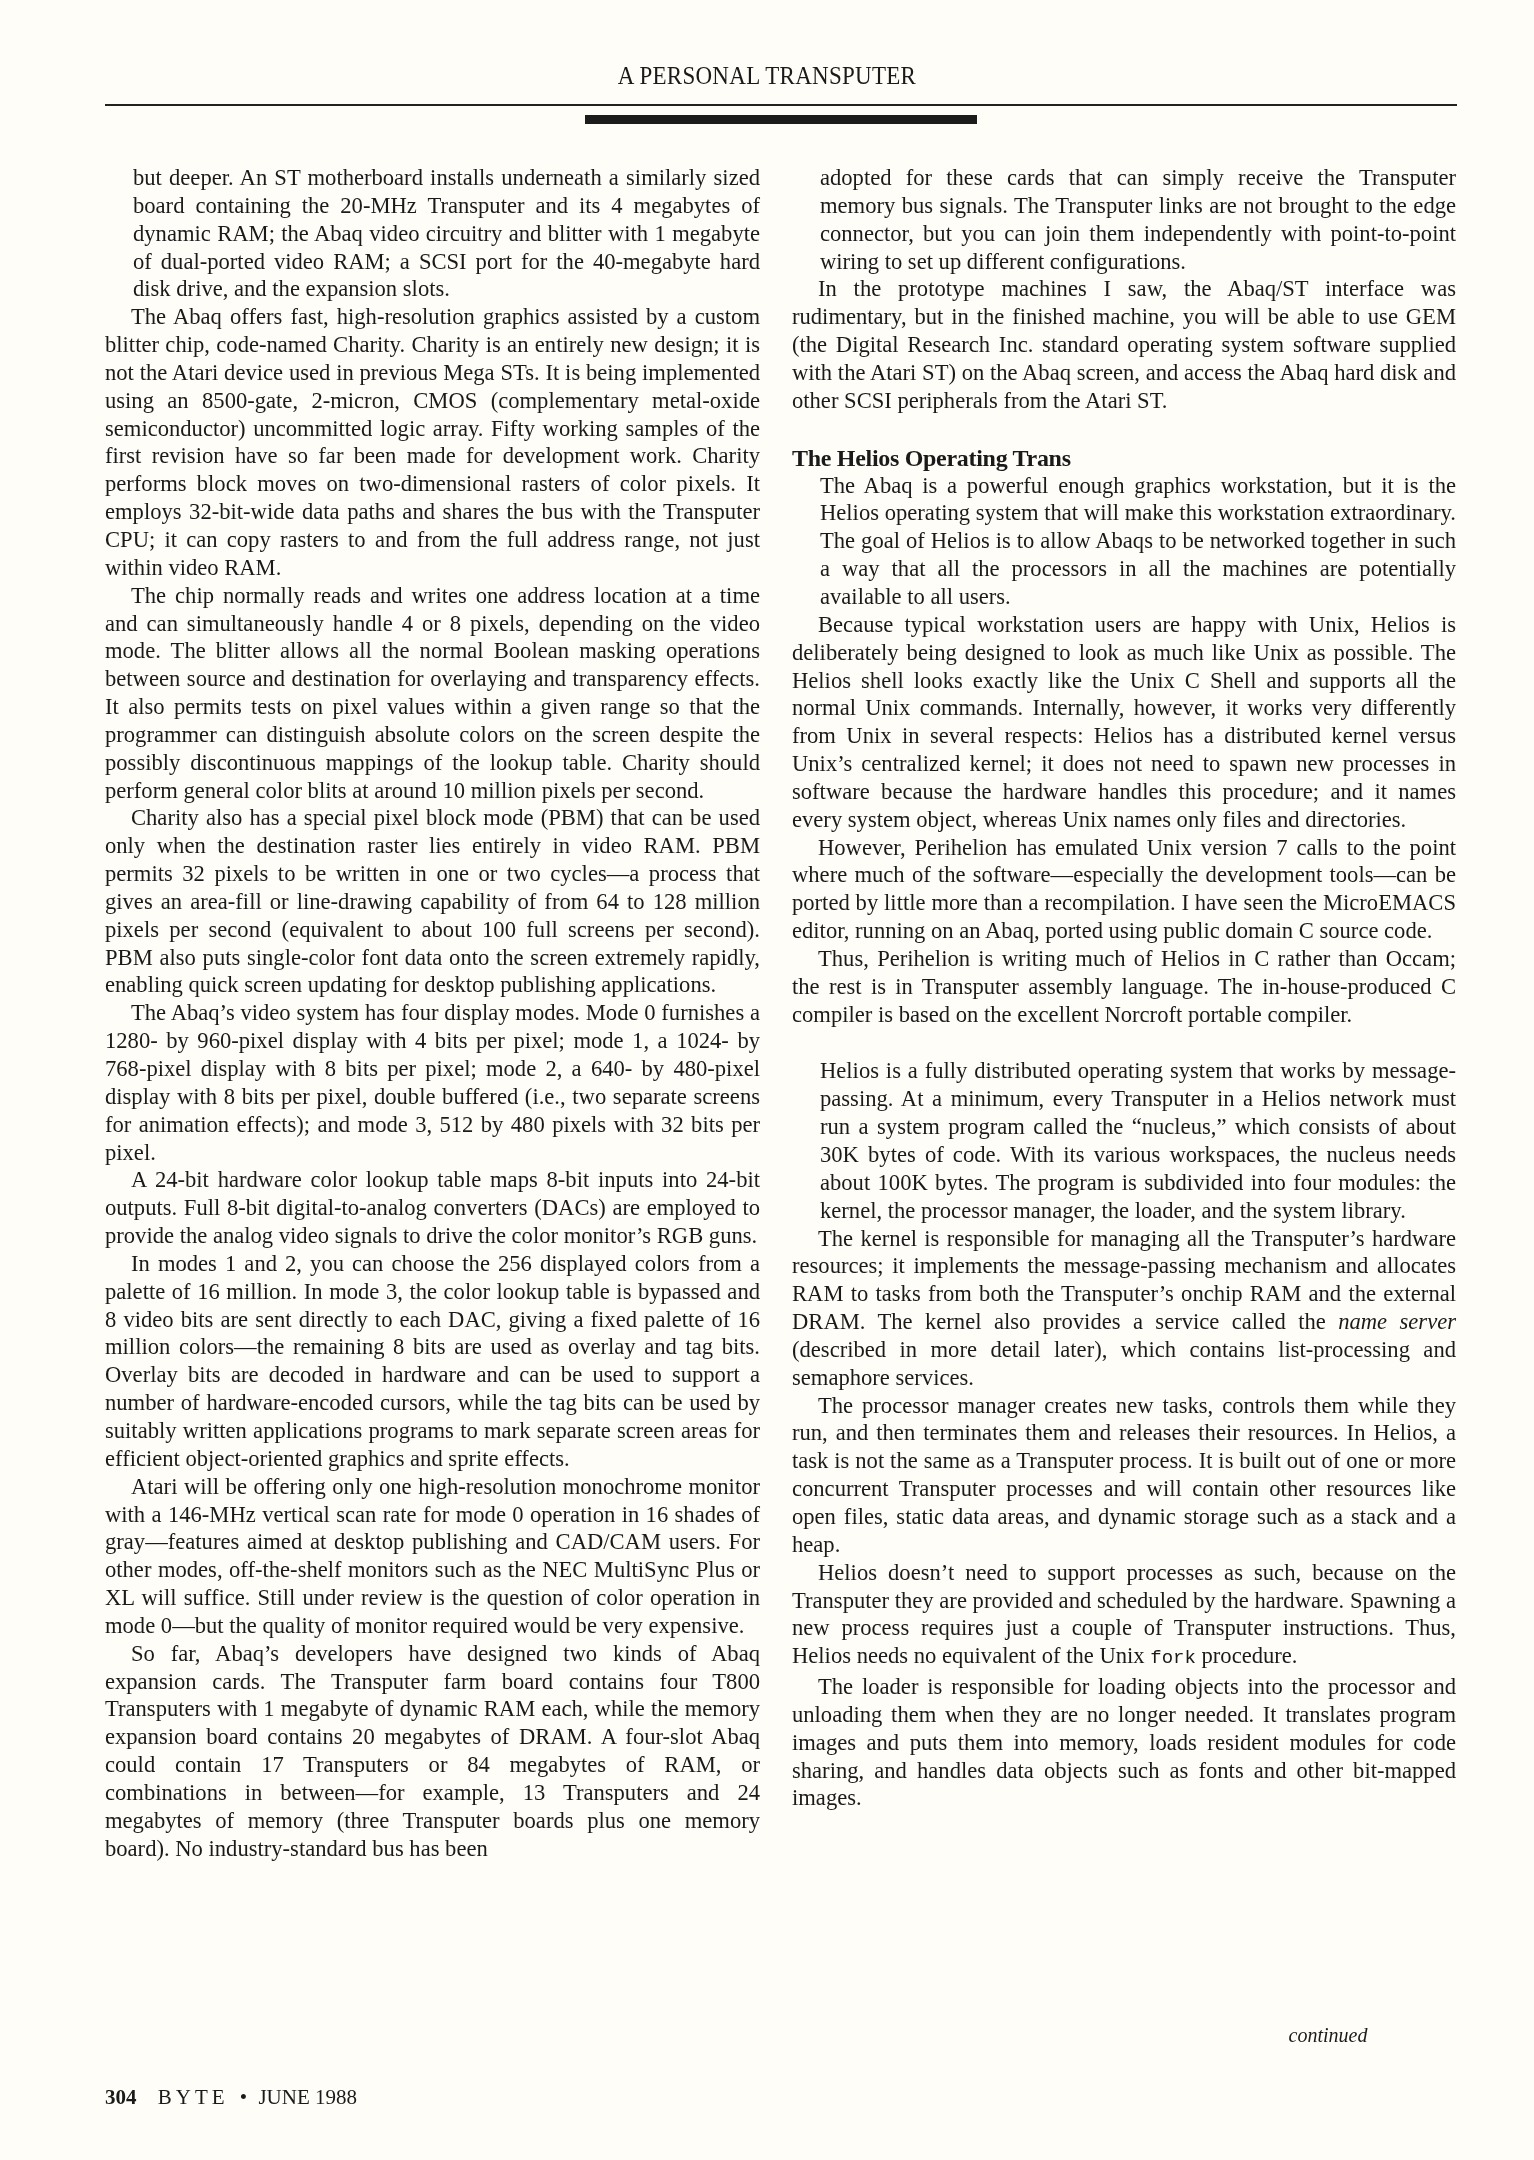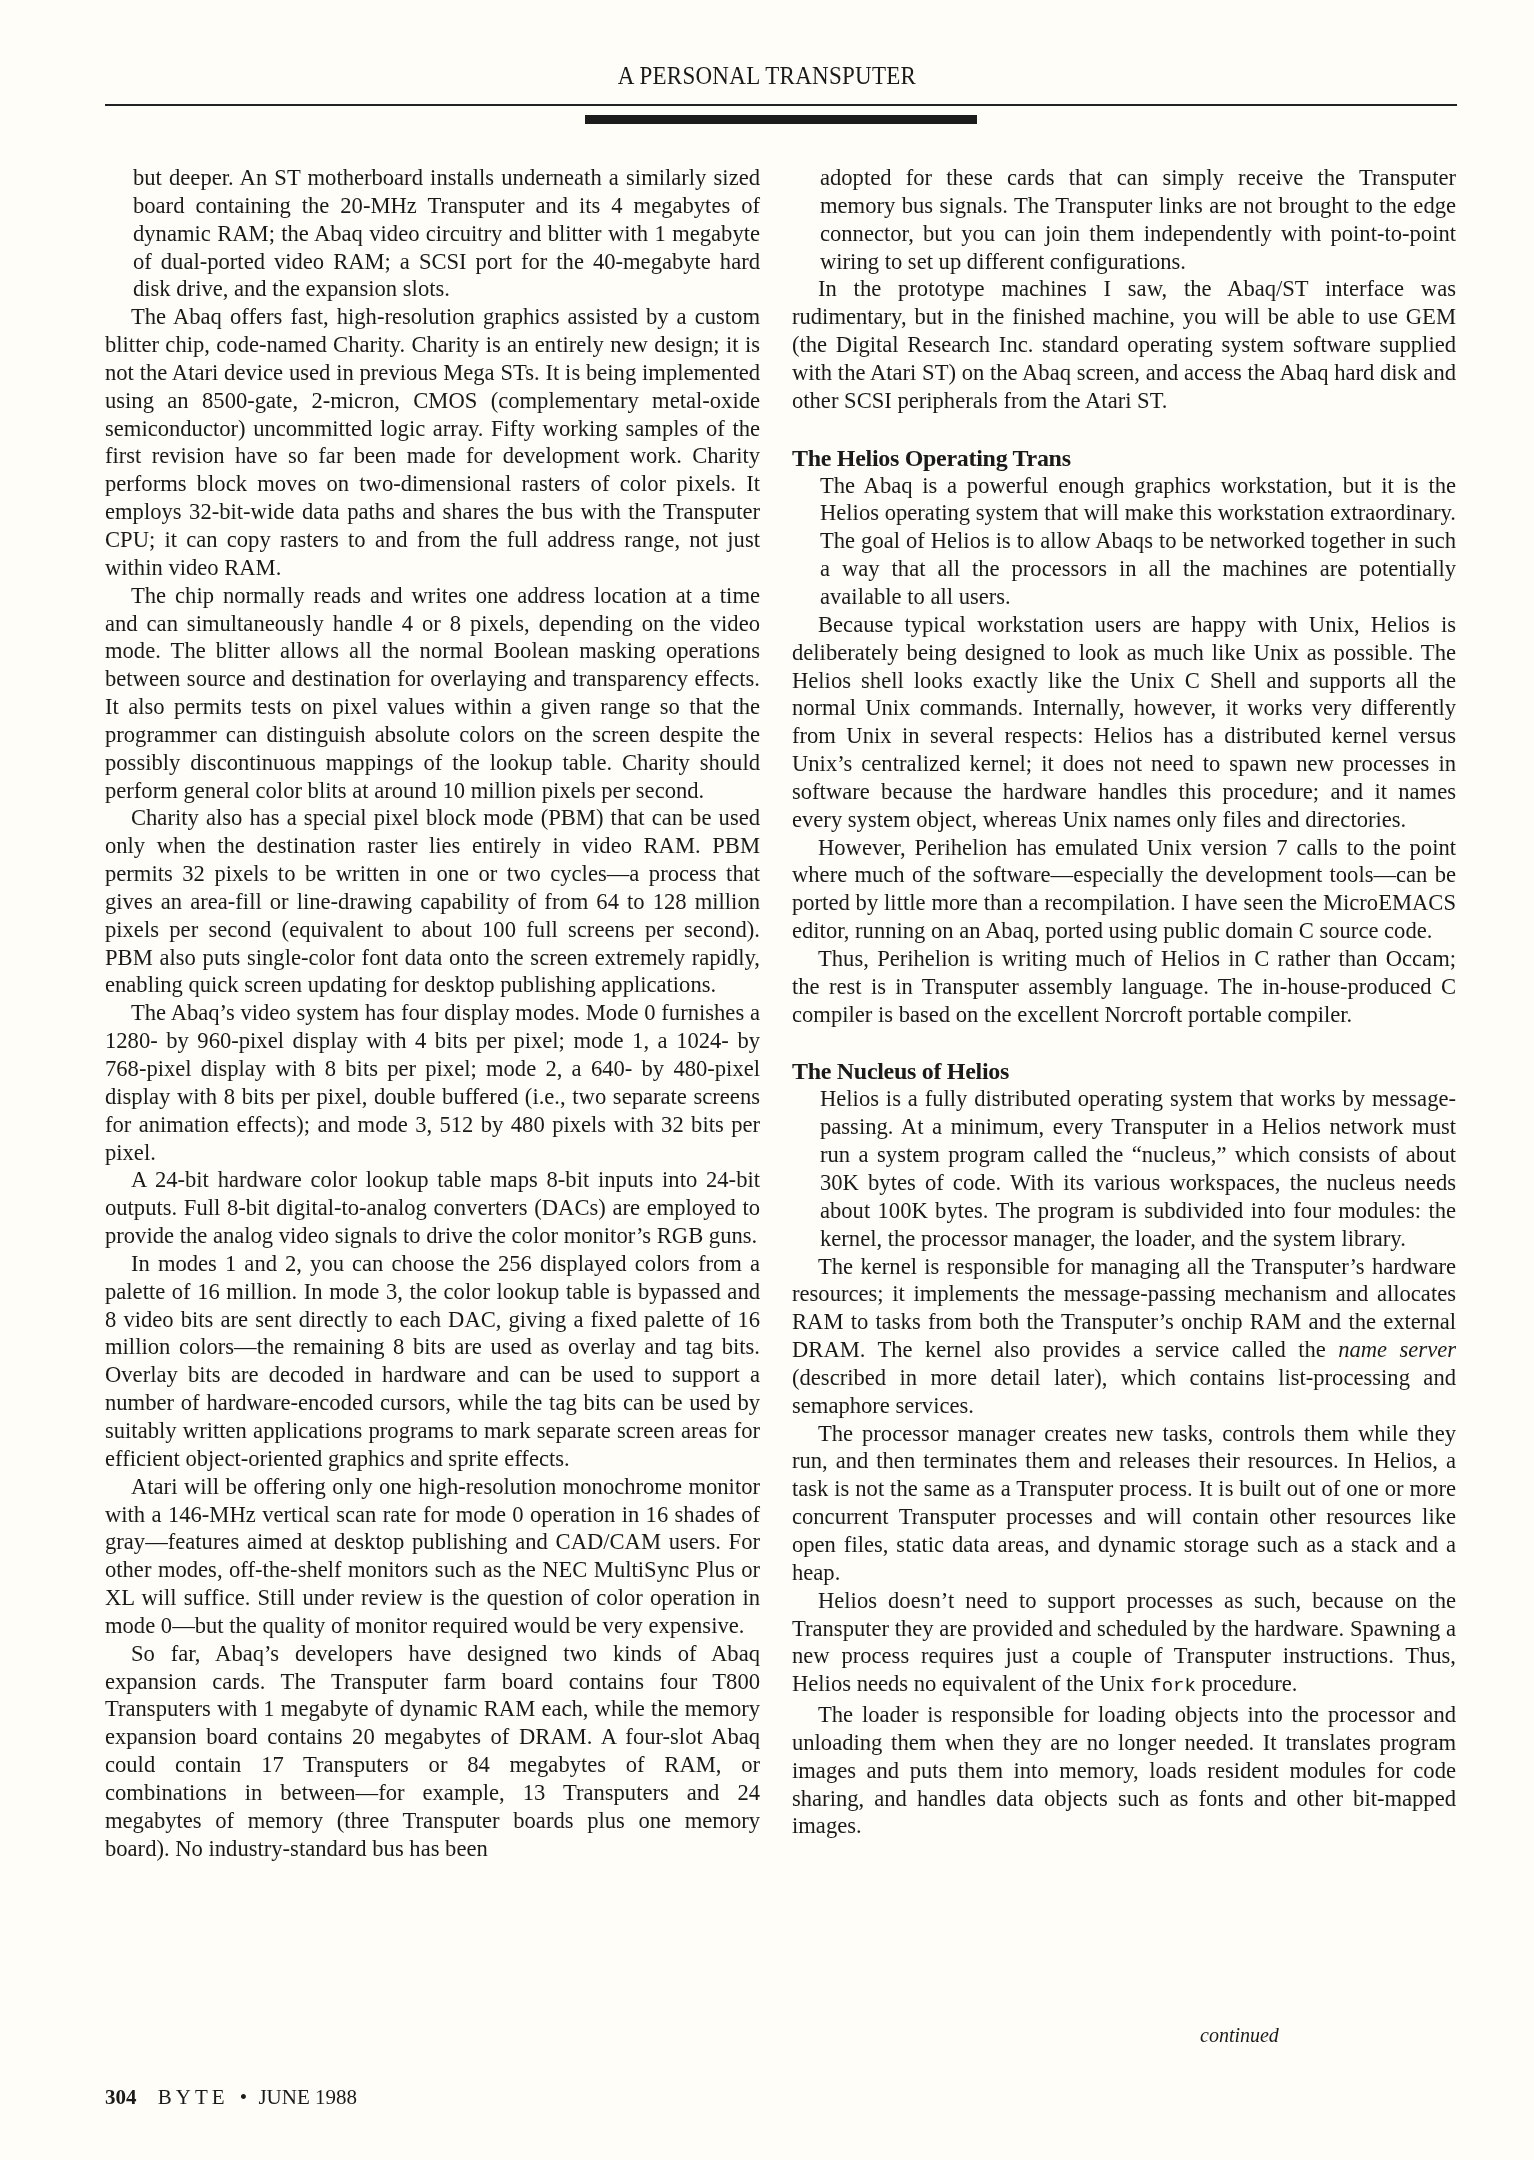--- a/index.html
+++ b/index.html
@@ -33,21 +33,21 @@
   .col p.noindent { text-indent: 0; margin-left: 28px; }
   .col h2 {
     margin: 0; font-size: 24px; line-height: 28px; font-weight: bold;
     letter-spacing: -0.3px;
   }
   .col .gap { height: 29px; }
   .col em { font-style: italic; }
   .col code { font-family: "Liberation Mono", "DejaVu Sans Mono", monospace; font-size: 19px; }
   .continued {
     position: absolute; left: 1200px; width: 256px; top: 2024px;
-    text-align: left; font-style: italic; font-size: 20px;
+    text-align: center; font-style: italic; font-size: 20px;
   }
   .folio {
     position: absolute; left: 105px; top: 2073px; font-size: 21px; margin-top: 12px;
   }
   .folio .page-num { font-weight: bold; margin-right: 16px; }
   .folio .mag { letter-spacing: 4px; }
   .folio .dot { margin: 0 6px; }
 </style>
 </head>
 <body>
@@ -70,21 +70,20 @@
 <div class="col col-right">
     <p class="noindent">adopted for these cards that can simply receive the Transputer memory bus signals. The Transputer links are not brought to the edge connector, but you can join them independently with point-to-point wiring to set up different configurations.</p>
     <p>In the prototype machines I saw, the Abaq/ST interface was rudimentary, but in the finished machine, you will be able to use GEM (the Digital Research Inc. standard operating system software supplied with the Atari ST) on the Abaq screen, and access the Abaq hard disk and other SCSI peripherals from the Atari ST.</p>
     <div class="gap"></div>
     <h2>The Helios Operating Trans</h2>
     <p class="noindent">The Abaq is a powerful enough graphics workstation, but it is the Helios operating system that will make this workstation ex­traordinary. The goal of Helios is to allow Abaqs to be networked together in such a way that all the processors in all the machines are potentially available to all users.</p>
     <p>Because typical workstation users are happy with Unix, Helios is deliberately being designed to look as much like Unix as possible. The Helios shell looks exactly like the Unix C Shell and supports all the normal Unix commands. Internally, how­ever, it works very differently from Unix in several respects: Helios has a distributed kernel versus Unix’s centralized kernel; it does not need to spawn new processes in software because the hardware handles this procedure; and it names every system ob­ject, whereas Unix names only files and directories.</p>
     <p>However, Perihelion has emulated Unix version 7 calls to the point where much of the software—especially the development tools—can be ported by little more than a recompilation. I have seen the MicroEMACS editor, running on an Abaq, ported using public domain C source code.</p>
     <p>Thus, Perihelion is writing much of Helios in C rather than Occam; the rest is in Transputer assembly language. The in-house-produced C compiler is based on the excellent Nor­croft portable compiler.</p>
     <div class="gap"></div>
-    <h2>The Nucleus of Helios</h2>
     <p class="noindent">Helios is a fully distributed operating system that works by mes­sage-passing. At a minimum, every Transputer in a Helios net­work must run a system program called the “nucleus,” which consists of about 30K bytes of code. With its various work­spaces, the nucleus needs about 100K bytes. The program is subdivided into four modules: the kernel, the processor man­ager, the loader, and the system library.</p>
     <p>The kernel is responsible for managing all the Transputer’s hardware resources; it implements the message-passing mecha­nism and allocates RAM to tasks from both the Transputer’s on­chip RAM and the external DRAM. The kernel also provides a service called the <em>name server</em> (described in more detail later), which contains list-processing and semaphore services.</p>
     <p>The processor manager creates new tasks, controls them while they run, and then terminates them and releases their resources. In Helios, a task is not the same as a Transputer pro­cess. It is built out of one or more concurrent Transputer pro­cesses and will contain other resources like open files, static data areas, and dynamic storage such as a stack and a heap.</p>
     <p>Helios doesn’t need to support processes as such, because on the Transputer they are provided and scheduled by the hard­ware. Spawning a new process requires just a couple of Trans­puter instructions. Thus, Helios needs no equivalent of the Unix <code>fork</code> procedure.</p>
     <p>The loader is responsible for loading objects into the proces­sor and unloading them when they are no longer needed. It translates program images and puts them into memory, loads resident modules for code sharing, and handles data objects such as fonts and other bit-mapped images.</p>
   </div>
 
 <div class="continued">continued</div>
 
 <div class="folio">

